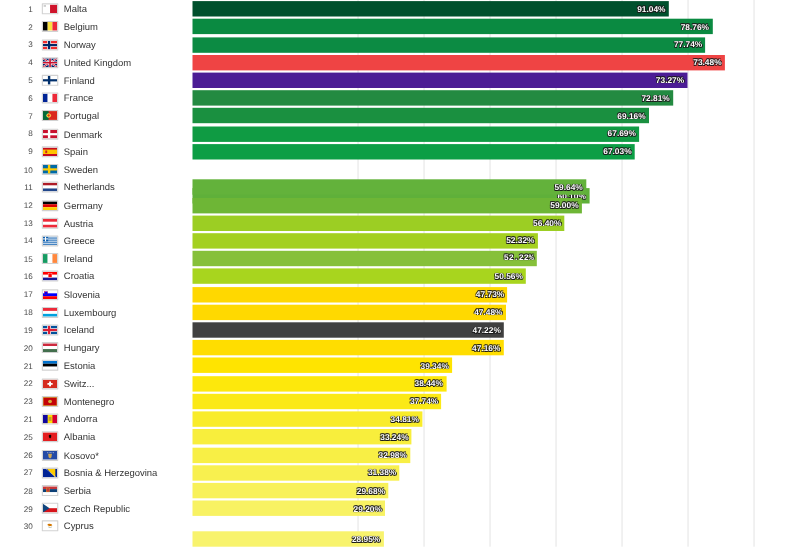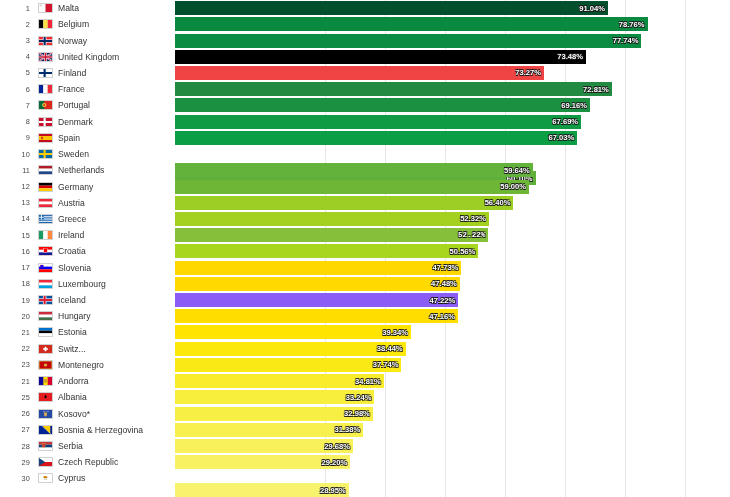--- a/index.html
+++ b/index.html
@@ -167,39 +167,39 @@
               <rect width="30" height="20" fill="#012169"></rect>
               <path d="M0,0 L30,20 M30,0 L0,20" stroke="#fff" stroke-width="4"></path>
               <path d="M0,0 L30,20 M30,0 L0,20" stroke="#C8102E" stroke-width="2"></path>
               <path d="M15,0 L15,20 M0,10 L30,10" stroke="#fff" stroke-width="6"></path>
               <path d="M15,0 L15,20 M0,10 L30,10" stroke="#C8102E" stroke-width="3.5"></path>
             </svg>
           </span>
         </div>
         <div class="cname">United Kingdom</div>
         <div class="barwrap">
-          <div class="bar" style="width: 411px; background: #000000;">
+          <div class="bar" style="width: 484px; background: #ef4444;">
             <span class="vlabel">73.48%</span>
           </div>
         </div>
       </div>
       <div class="row">
         <div class="rank">5</div>
         <div class="flagcell">
           <span class="flag">
             <svg viewBox="0 0 30 20" preserveAspectRatio="none">
               <rect width="30" height="20" fill="#ffffff"></rect>
               <rect x="10.5" y="0" width="5" height="20" fill="#002f6c"></rect>
               <rect x="0" y="7.5" width="30" height="5" fill="#002f6c"></rect>
             </svg>
           </span>
         </div>
         <div class="cname">Finland</div>
         <div class="barwrap">
-          <div class="bar" style="width: 369px; background: #ef4444;">
+          <div class="bar" style="width: 450px; background: #4c1d95;">
             <span class="vlabel">73.27%</span>
           </div>
         </div>
       </div>
       <div class="row">
         <div class="rank">6</div>
         <div class="flagcell">
           <span class="flag">
             <svg viewBox="0 0 30 20" preserveAspectRatio="none">
               <rect x="0" y="0" width="10" height="20" fill="#002395"></rect>
@@ -448,21 +448,21 @@
               <rect width="30" height="20" fill="#02529c"></rect>
               <rect x="9" y="0" width="8" height="20" fill="#ffffff"></rect>
               <rect x="0" y="6" width="30" height="8" fill="#ffffff"></rect>
               <rect x="10.5" y="0" width="5" height="20" fill="#dc1e35"></rect>
               <rect x="0" y="7.5" width="30" height="5" fill="#dc1e35"></rect>
             </svg>
           </span>
         </div>
         <div class="cname">Iceland</div>
         <div class="barwrap">
-          <div class="bar" style="width: 283.32px; background: #8b5cf6;">
+          <div class="bar" style="width: 283.32px; background: #404040;">
             <span class="vlabel">47.22%</span>
           </div>
         </div>
       </div>
       <div class="row">
         <div class="rank">20</div>
         <div class="flagcell">
           <span class="flag">
             <svg viewBox="0 0 30 20" preserveAspectRatio="none">
               <rect x="0" y="0" width="30" height="6.666666666666667" fill="#cd2a3e"></rect>

